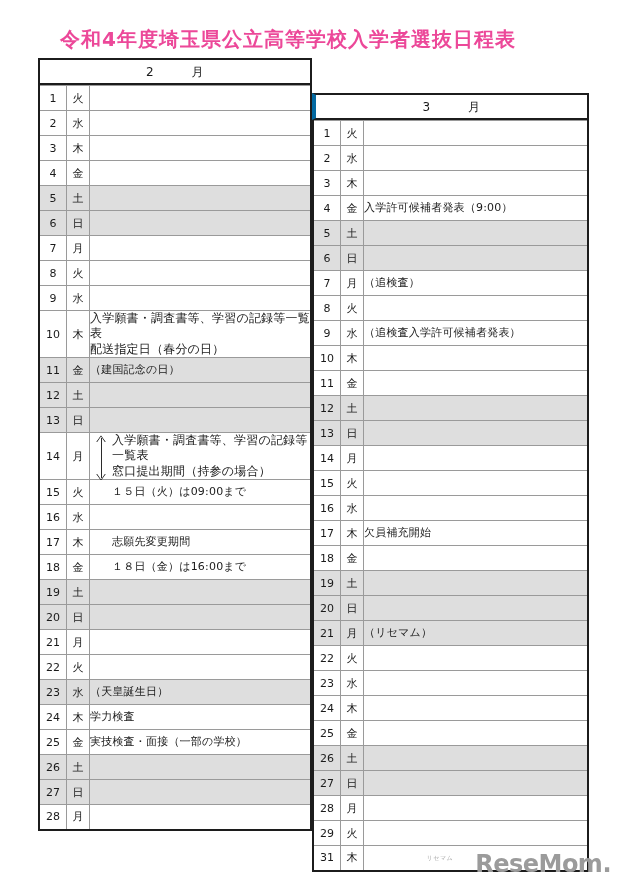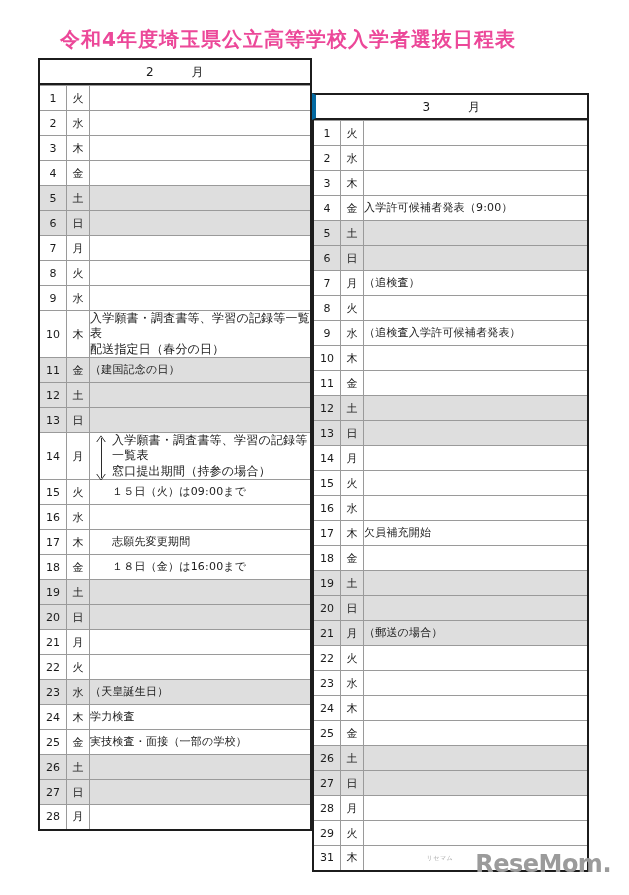--- a/index.html
+++ b/index.html
@@ -429,21 +429,21 @@
             <td class="day-evt"></td>
           </tr>
           <tr class="weekend">
             <td class="day-num">20</td>
             <td class="day-wk">日</td>
             <td class="day-evt"></td>
           </tr>
           <tr class="weekend">
             <td class="day-num">21</td>
             <td class="day-wk">月</td>
-            <td class="day-evt">（郵送の場合）</td>
+            <td class="day-evt">（リセマム）</td>
           </tr>
           <tr>
             <td class="day-num">22</td>
             <td class="day-wk">火</td>
             <td class="day-evt"></td>
           </tr>
           <tr>
             <td class="day-num">23</td>
             <td class="day-wk">水</td>
             <td class="day-evt"></td>

